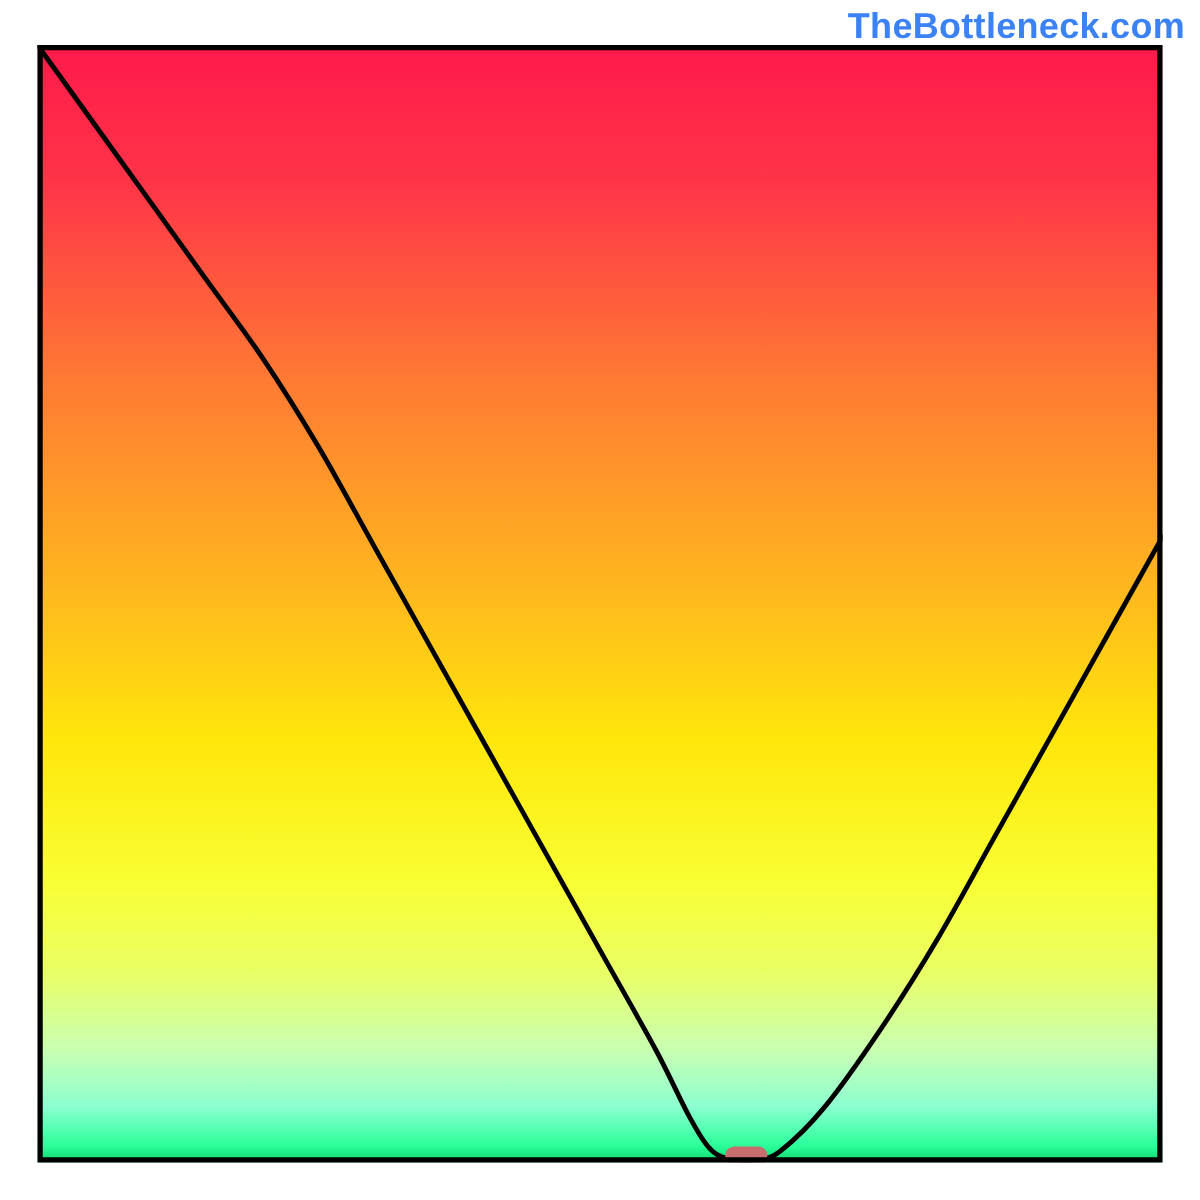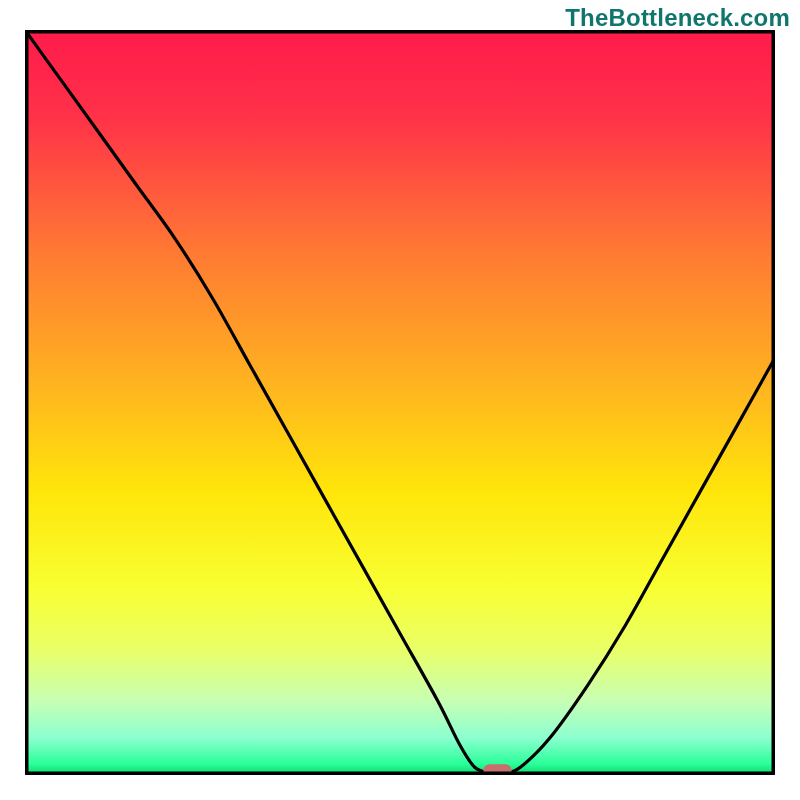--- a/index.html
+++ b/index.html
@@ -14,21 +14,21 @@
     position: relative;
     width: 800px;
     height: 800px;
   }
   .watermark {
     position: absolute;
     top: 4px;
     right: 10px;
     font-size: 24px;
     font-weight: bold;
-    color: #0f766e;
+    color: #3b82f6;
     letter-spacing: 0.2px;
     z-index: 10;
   }
   svg.plot {
     position: absolute;
     left: 25px;
     top: 30px;
     width: 750px;
     height: 745px;
     display: block;

